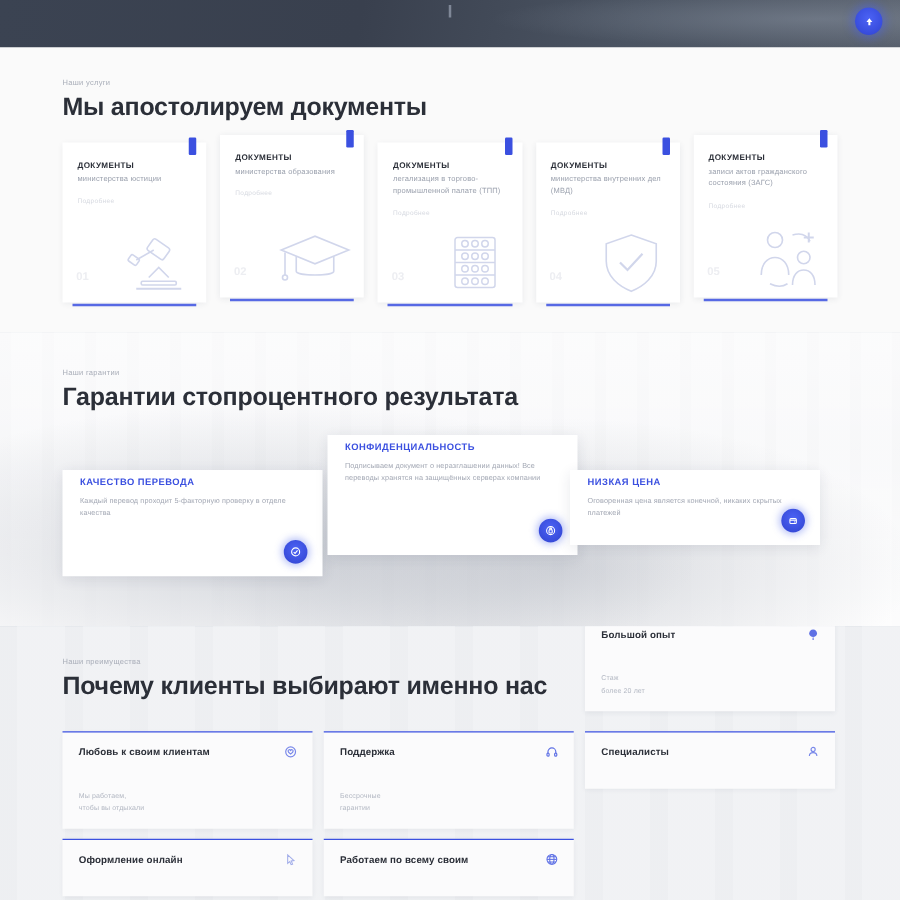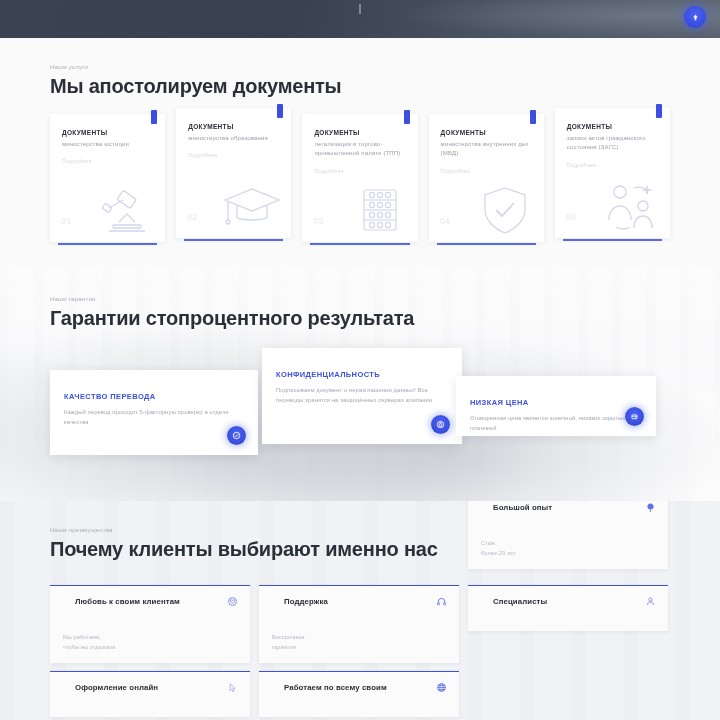--- a/index.html
+++ b/index.html
@@ -110,23 +110,23 @@
     background:
       radial-gradient(ellipse at 30% 75%, rgba(120,128,145,.30), rgba(120,128,145,0) 48%),
       radial-gradient(ellipse at 62% 80%, rgba(110,118,135,.26), rgba(110,118,135,0) 45%),
       linear-gradient(180deg, rgba(255,255,255,.55), rgba(255,255,255,.25) 40%, rgba(255,255,255,.75));
   }
   .guar-inner { position: relative; padding-top: 30px; }
   .guar-cards { position: relative; height: 110px; margin-top: 18px; }
   .guar-card {
     position: absolute; background: #fff;
     box-shadow: 0 2px 10px rgba(40,50,80,.10);
-    padding: 22px 14px; cursor: pointer;
-  }
-  .g1 { left: 0;   top: 22px;  width: 208px; height: 85px; }
+    padding: 5px 14px; cursor: pointer;
+  }
+  .g1 { left: 0;   top: 28px;  width: 208px; height: 85px; }
   .g2 { left: 212px; top: 0;   width: 200px; height: 96px; }
   .g3 { left: 406px; top: 28px; width: 200px; height: 60px; }
   .guar-card h3 {
     font-size: 7.5px; font-weight: 700; color: #3b50e0;
     letter-spacing: .4px; margin-bottom: 6px;
   }
   .guar-card p {
     font-size: 5.8px; color: #a3a8b4; line-height: 1.75; letter-spacing: .1px;
   }
   .guar-badge {
@@ -153,21 +153,21 @@
   .adv-inner { position: relative; padding-top: 26px; }
   .adv-head { position: relative; z-index: 2; }
   .adv-grid {
     display: grid; grid-template-columns: repeat(3, 200px);
     gap: 8px 9px; margin-top: 16px;
   }
   .adv-card {
     position: relative; background: #fbfbfc;
     border-top: 1.6px solid #3b50e0;
     box-shadow: 0 1px 4px rgba(40,50,80,.07);
-    padding: 11px 13px 10px 25px;
+    padding: 11px 13px 10px 13px;
     height: 78px; cursor: pointer;
   }
   .adv-card.first {
     grid-column: 3; margin-top: -86px;
   }
   .adv-card h4 {
     font-size: 7.8px; font-weight: 700; color: #2b2f38; letter-spacing: .1px;
   }
   .adv-card .adv-desc {
     position: absolute; left: 13px; bottom: 11px;

